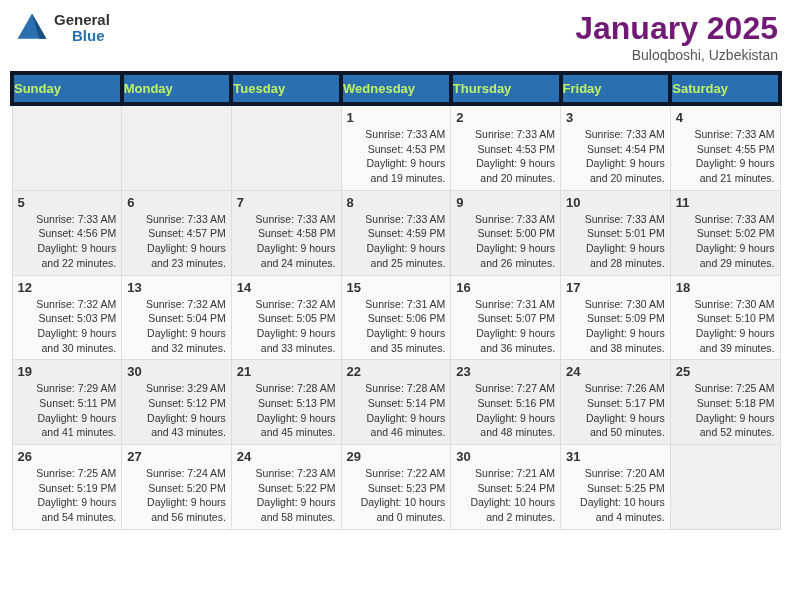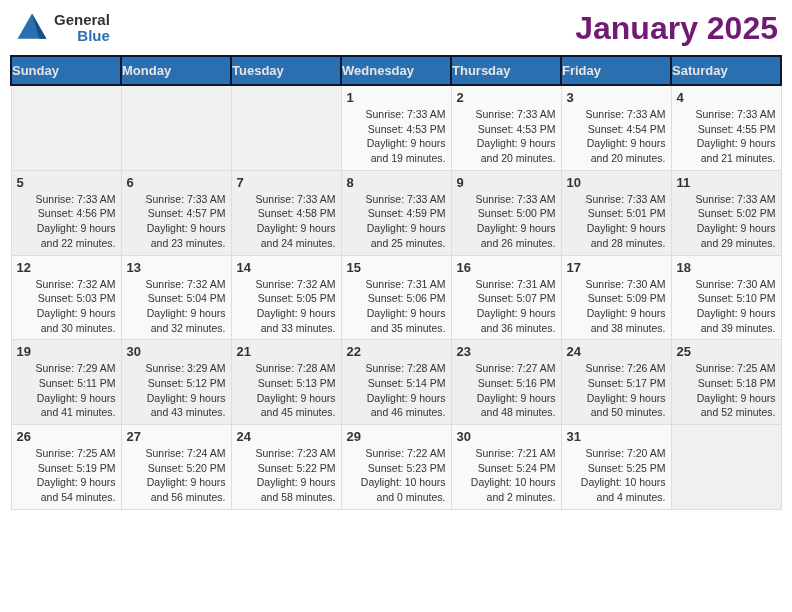--- a/index.html
+++ b/index.html
@@ -19,21 +19,20 @@
     }
     .logo {
       display: flex;
       align-items: center;
       gap: 4px;
     }
     .logo-text {
       display: flex;
       flex-direction: column;
       line-height: 1.1;
-      text-align: right;
     }
     .logo-general {
       font-size: 15px;
       font-weight: bold;
       color: #333;
     }
     .logo-blue {
       font-size: 15px;
       font-weight: bold;
       color: #2a6fb0;
@@ -55,26 +54,26 @@
       font-size: 14px;
       color: #555;
     }
     .calendar {
       width: 100%;
       border-collapse: collapse;
       border: 1px solid #ccc;
     }
     .calendar th {
       background: #2a6fb0;
-      color: #e5e5e5;
+      color: #bef264;
       font-size: 13px;
       font-weight: bold;
       padding: 6px 0;
       text-align: left;
-      border: 2px solid #0f172a;
+      border: 4px solid #0f172a;
     }
     .calendar td {
       vertical-align: top;
       border: 1px solid #ddd;
       padding: 4px 5px;
       width: 110px;
       min-height: 90px;
       background: #fff;
     }
     .calendar tr:nth-child(odd) td {
@@ -108,20 +107,21 @@
       <polygon points="20,4 36,32 4,32" fill="#2a6fb0"></polygon>
       <polygon points="20,4 36,32 28,32" fill="#1a4f80"></polygon>
     </svg>
     <div class="logo-text">
       <span class="logo-general">General</span>
       <span class="logo-blue">Blue</span>
     </div>
   </div>
   <div class="title-block">
     <div class="title-month">January 2025</div>
+    <div class="title-location">Buloqboshi, Uzbekistan</div>
   </div>
 </div>
 
 <table class="calendar">
   <thead>
     <tr>
     <th>Sunday</th>
         <th>Monday</th>
         <th>Tuesday</th>
         <th>Wednesday</th>

